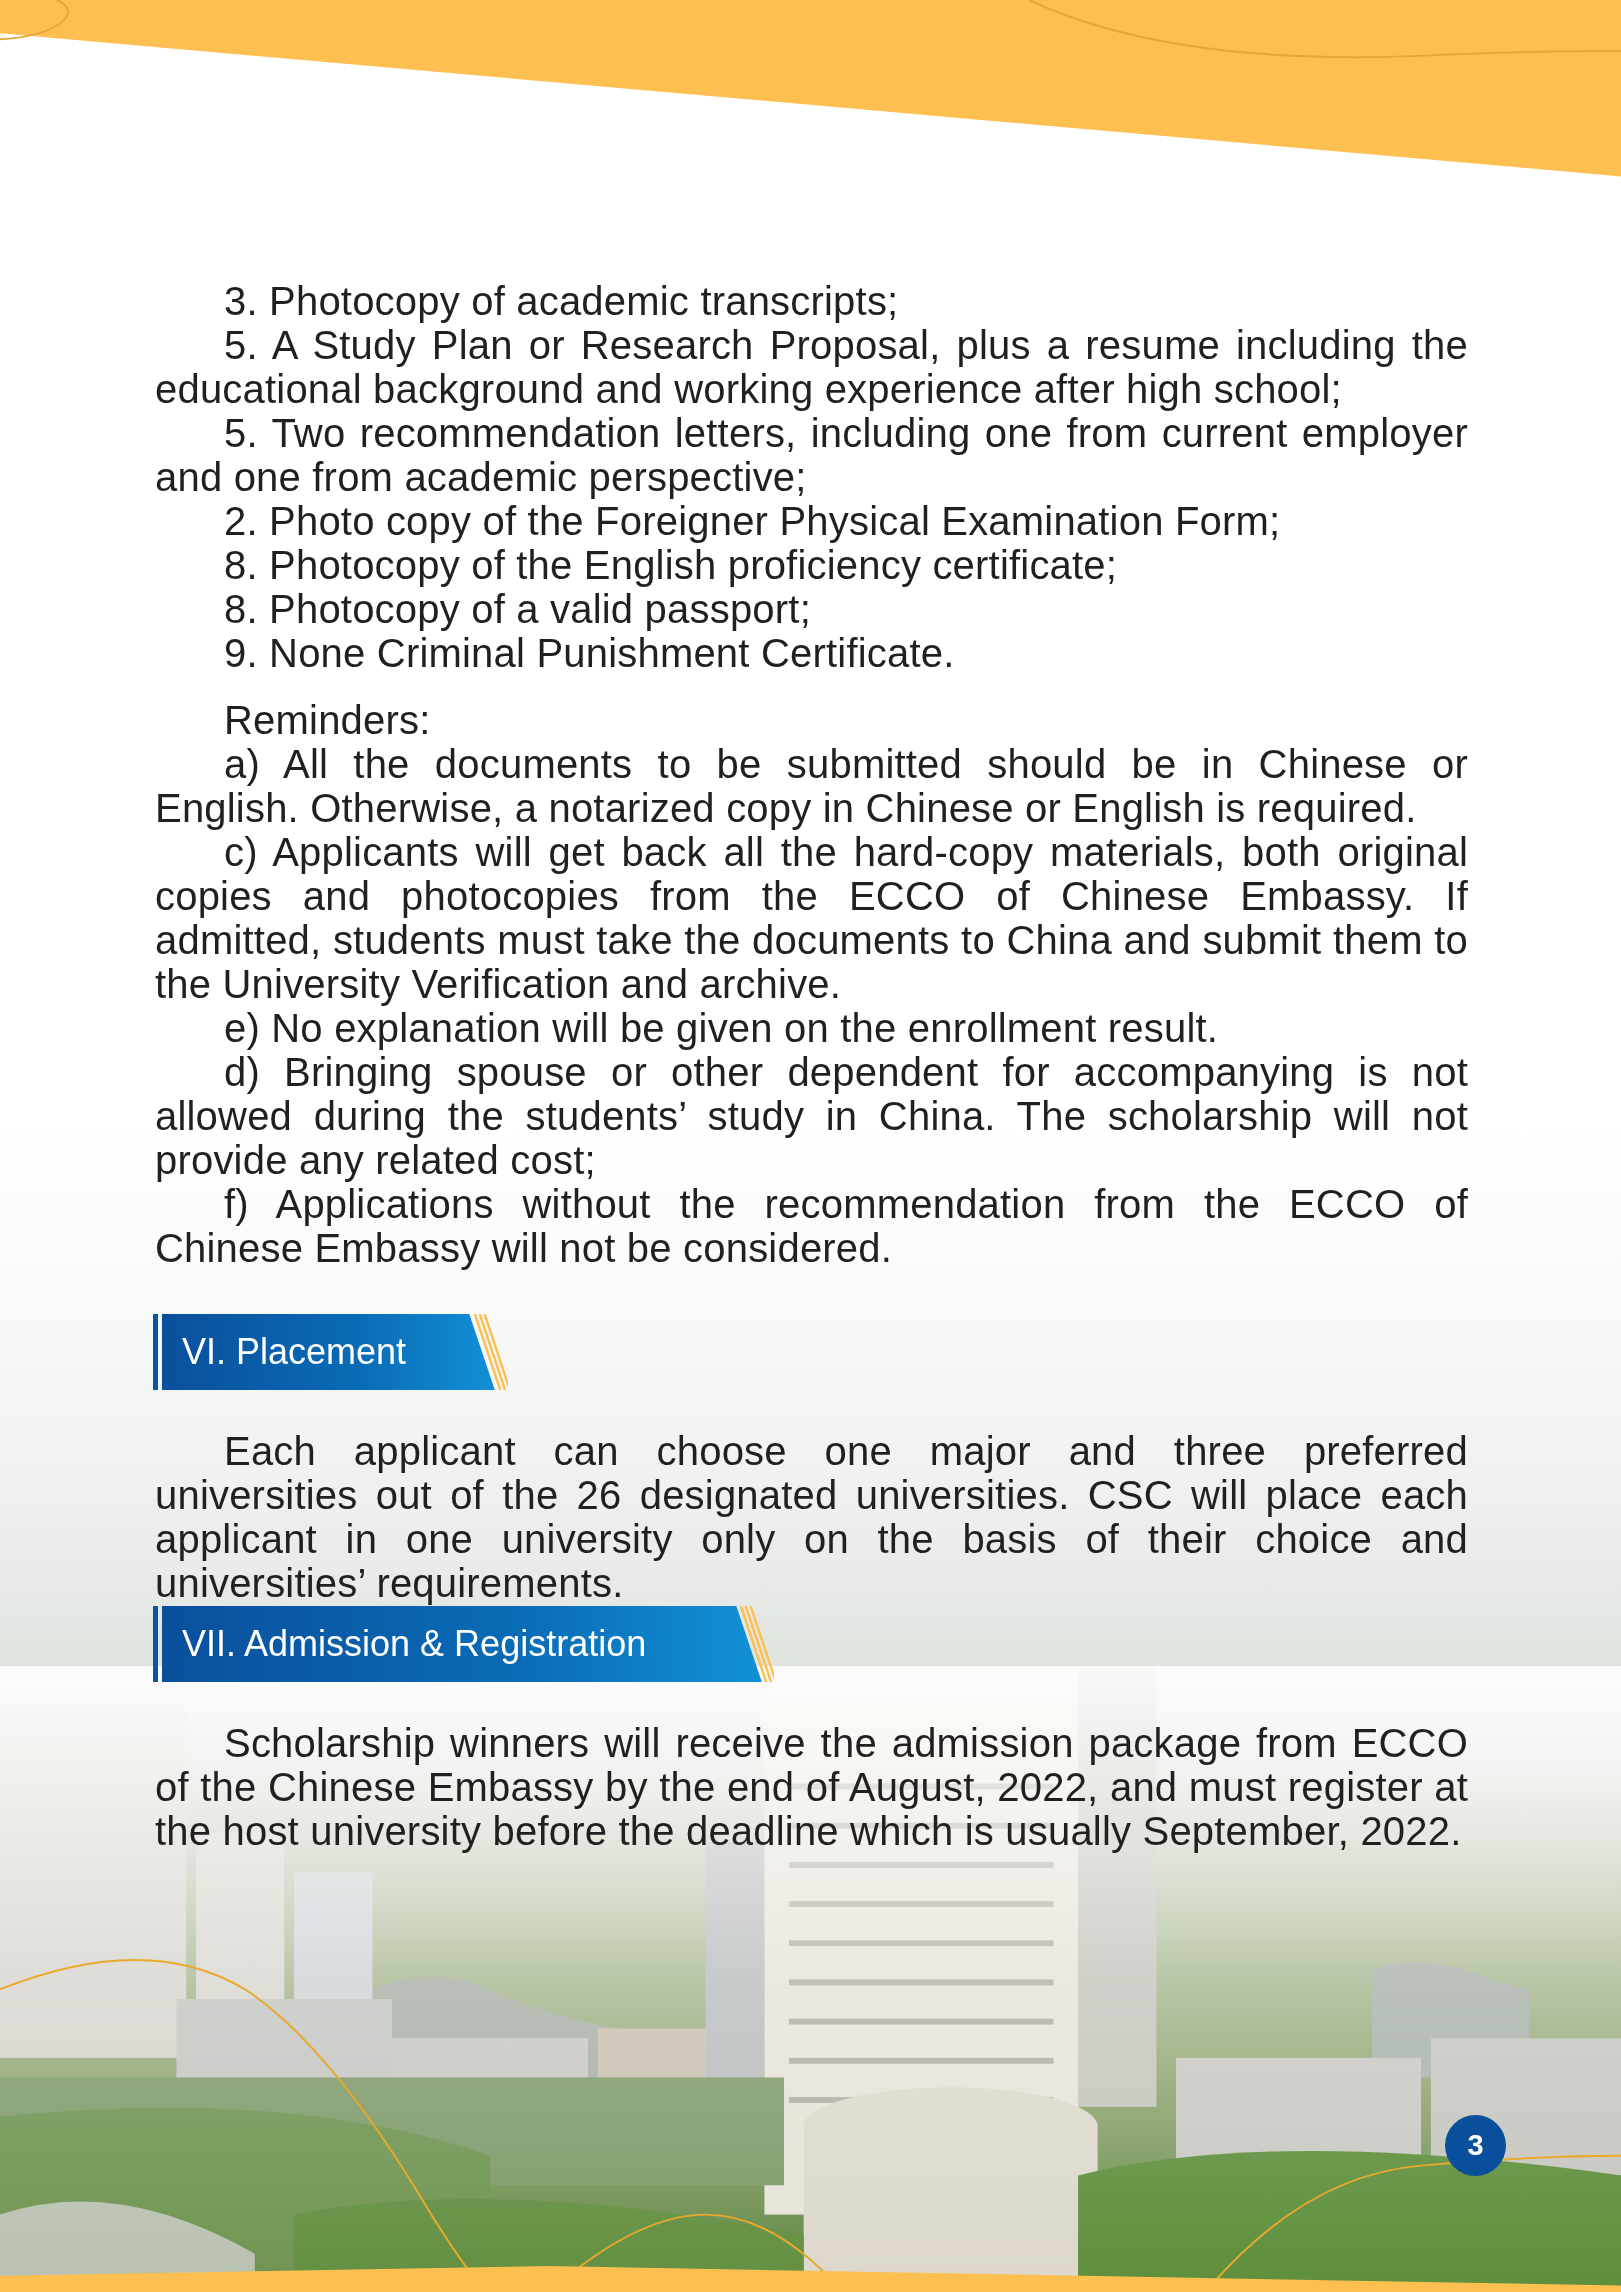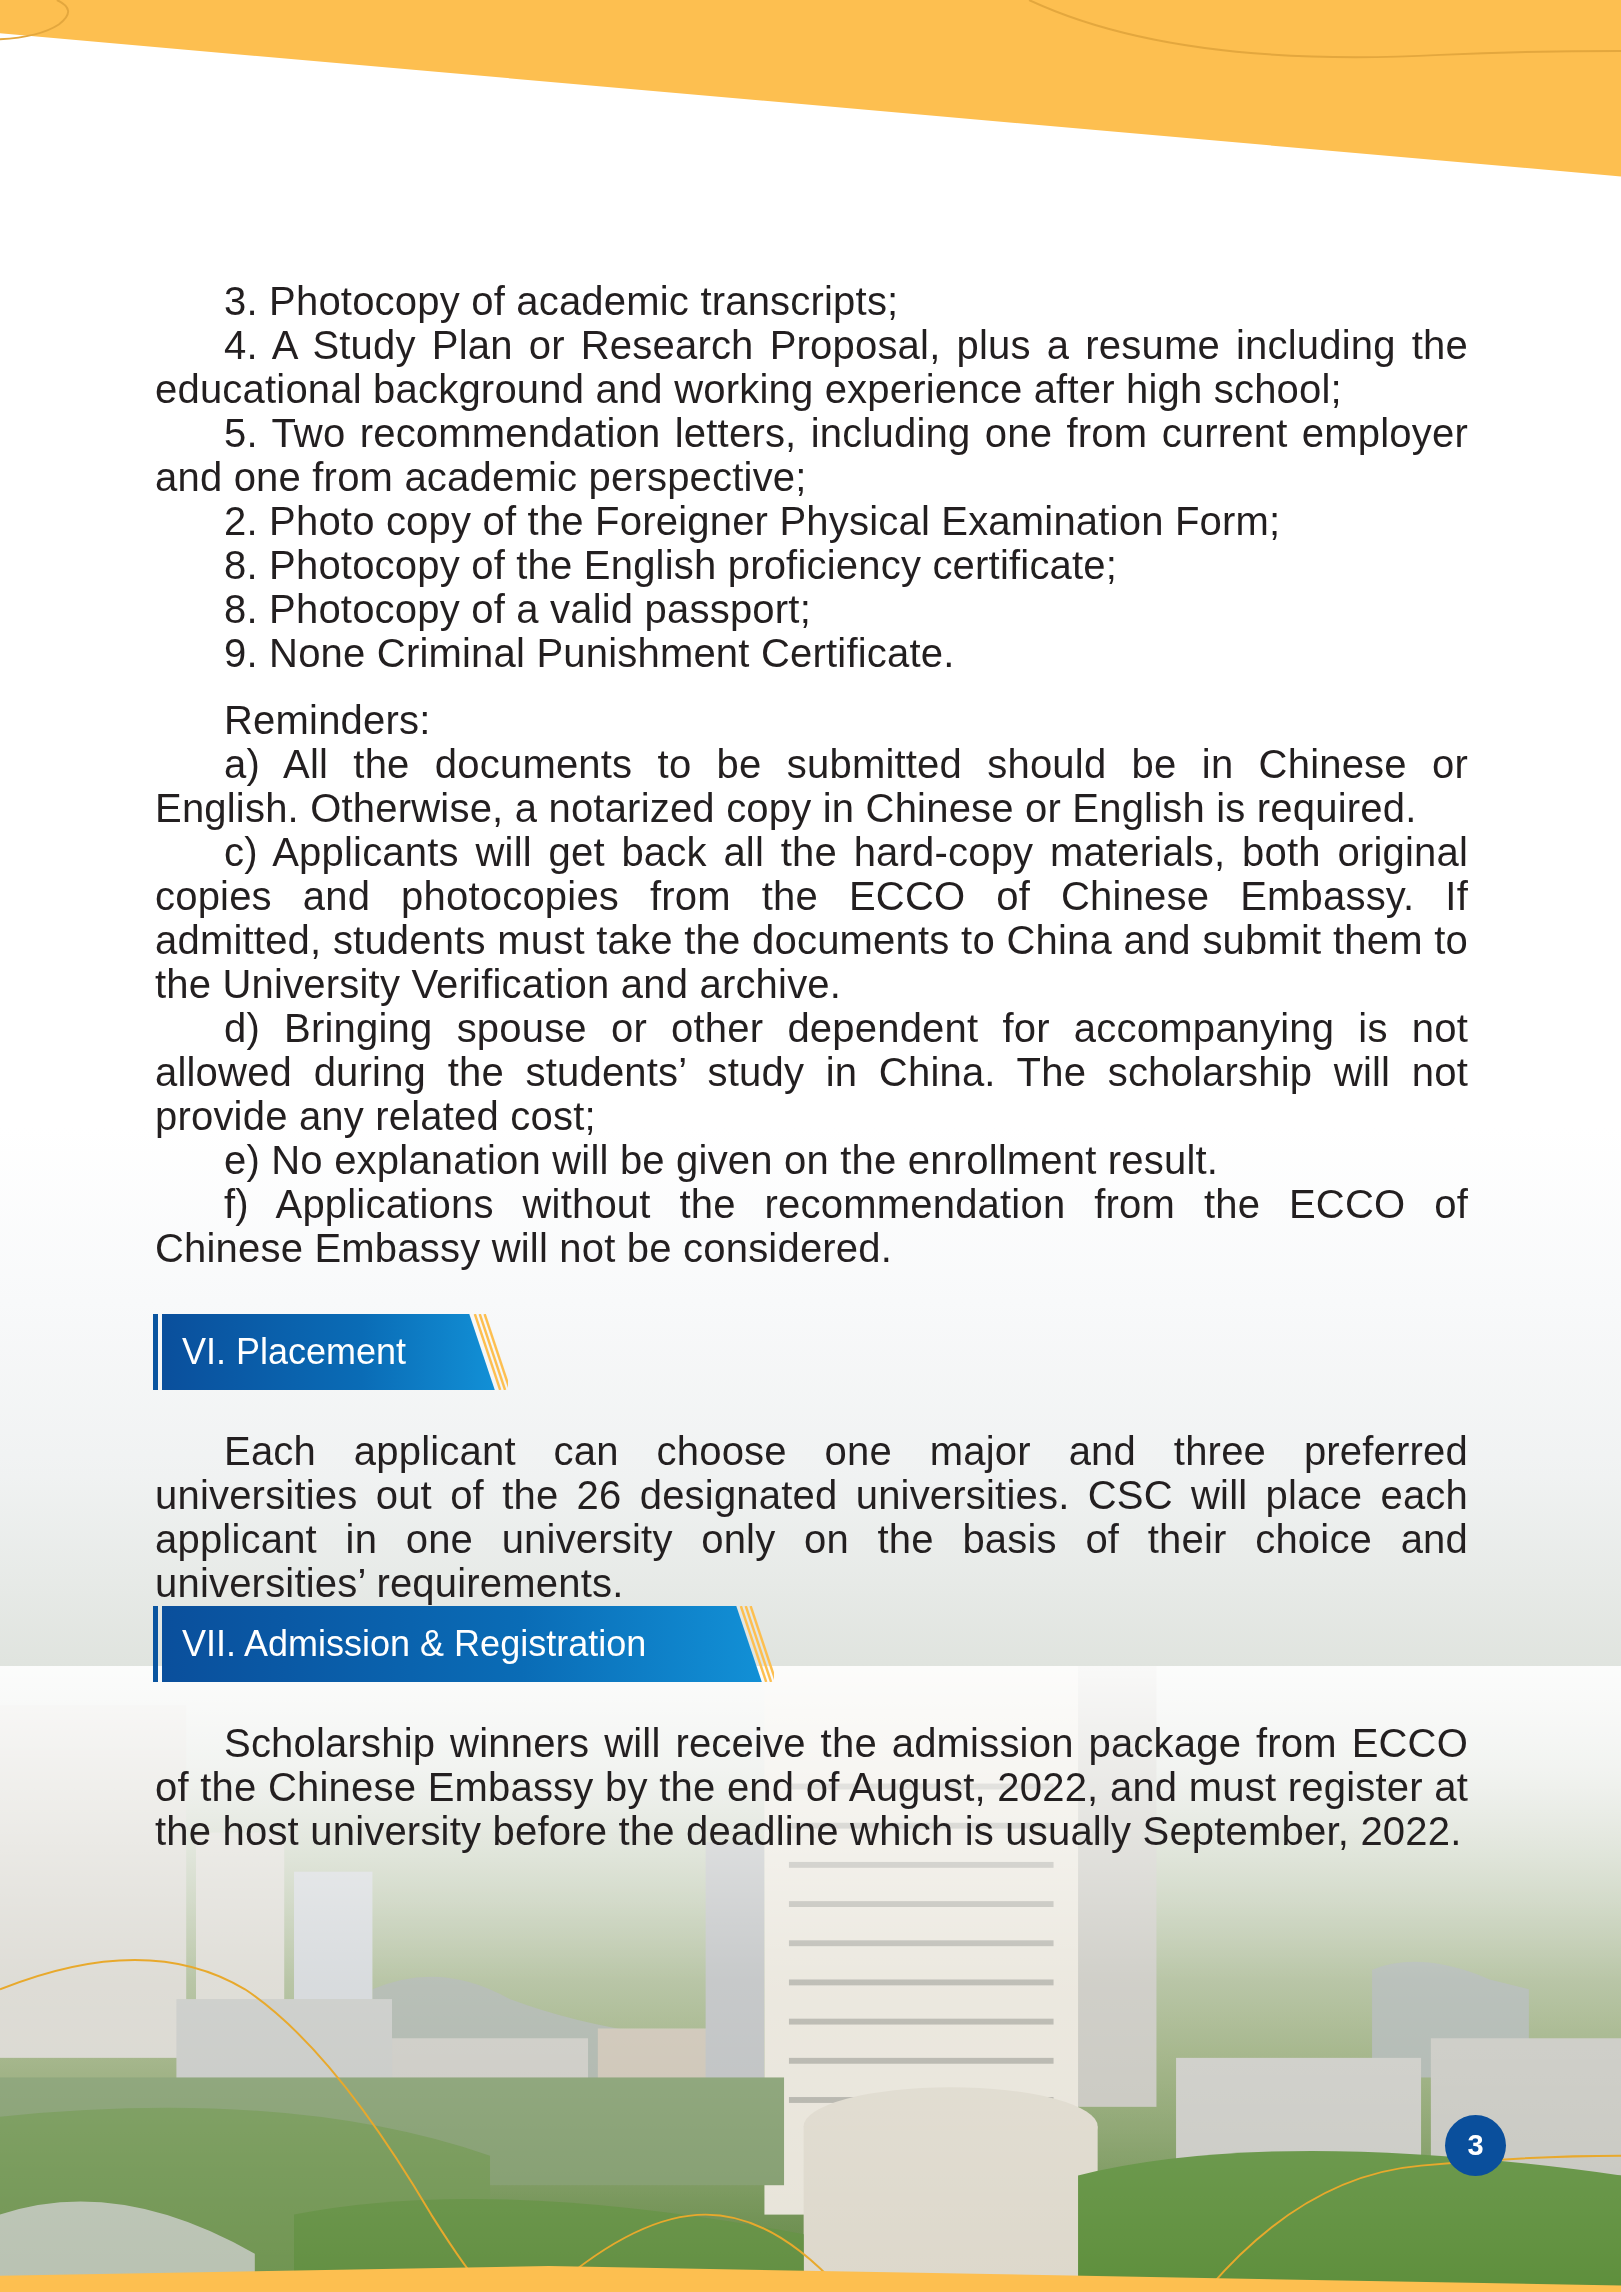--- a/index.html
+++ b/index.html
@@ -102,34 +102,34 @@
   <path d="M1230,639 Q1330,520 1450,510 Q1560,500 1654,500" fill="none" stroke="#E8A92C" stroke-width="2"></path>
   <path d="M560,639 Q650,560 720,560 Q790,560 860,639" fill="none" stroke="#E8A92C" stroke-width="2"></path>
 </svg>
 
 <svg class="bottom-band" viewBox="0 0 1654 28" preserveAspectRatio="none">
   <polygon points="0,10 560,0 1654,20 1654,28 0,28" fill="#FDBF50"></polygon>
 </svg>
 
 <div class="content list1">
   <p class="para">3. Photocopy of academic transcripts;</p>
-  <p class="para">4. A Study Plan or Research Proposal, plus a resume including the educational background and working experience after high school;</p>
+  <p class="para">5. A Study Plan or Research Proposal, plus a resume including the educational background and working experience after high school;</p>
   <p class="para">5. Two recommendation letters, including one from current employer and one from academic perspective;</p>
   <p class="para">2.  Photo copy of the Foreigner Physical Examination Form;</p>
   <p class="para">8. Photocopy of the English proficiency certificate;</p>
   <p class="para">8. Photocopy of a valid passport;</p>
   <p class="para">9. None Criminal Punishment Certificate.</p>
 </div>
 
 <div class="content reminders">
   <p class="para">Reminders:</p>
   <p class="para">a) All the documents to be submitted should be in Chinese or English. Otherwise, a notarized copy in Chinese or English is required.</p>
   <p class="para">c) Applicants will get back all the hard-copy materials, both original copies and photocopies from the ECCO of Chinese Embassy. If admitted, students must take the documents to China and submit them to the University Verification and archive.</p>
+  <p class="para">e) No explanation will be given on the enrollment result.</p>
   <p class="para">d) Bringing spouse or other dependent for accompanying is not allowed during the students’ study in China. The scholarship will not provide any related cost;</p>
-  <p class="para">e) No explanation will be given on the enrollment result.</p>
   <p class="para">f) Applications without the recommendation from the ECCO of Chinese Embassy will not be considered.</p>
 </div>
 
 <div class="section-head" style="top:1314px; width:368px;">
   <div class="bar1"></div>
   <div class="box" style="width:333px;"></div>
   <svg class="stripes" style="left:316px;" viewBox="0 0 40 78">
     <line x1="6" y1="0" x2="32" y2="78" stroke="#FDBF50" stroke-width="2.5"></line>
     <line x1="11" y1="0" x2="37" y2="78" stroke="#FDBF50" stroke-width="2.5"></line>
     <line x1="16" y1="0" x2="42" y2="78" stroke="#FDBF50" stroke-width="2.5"></line>

